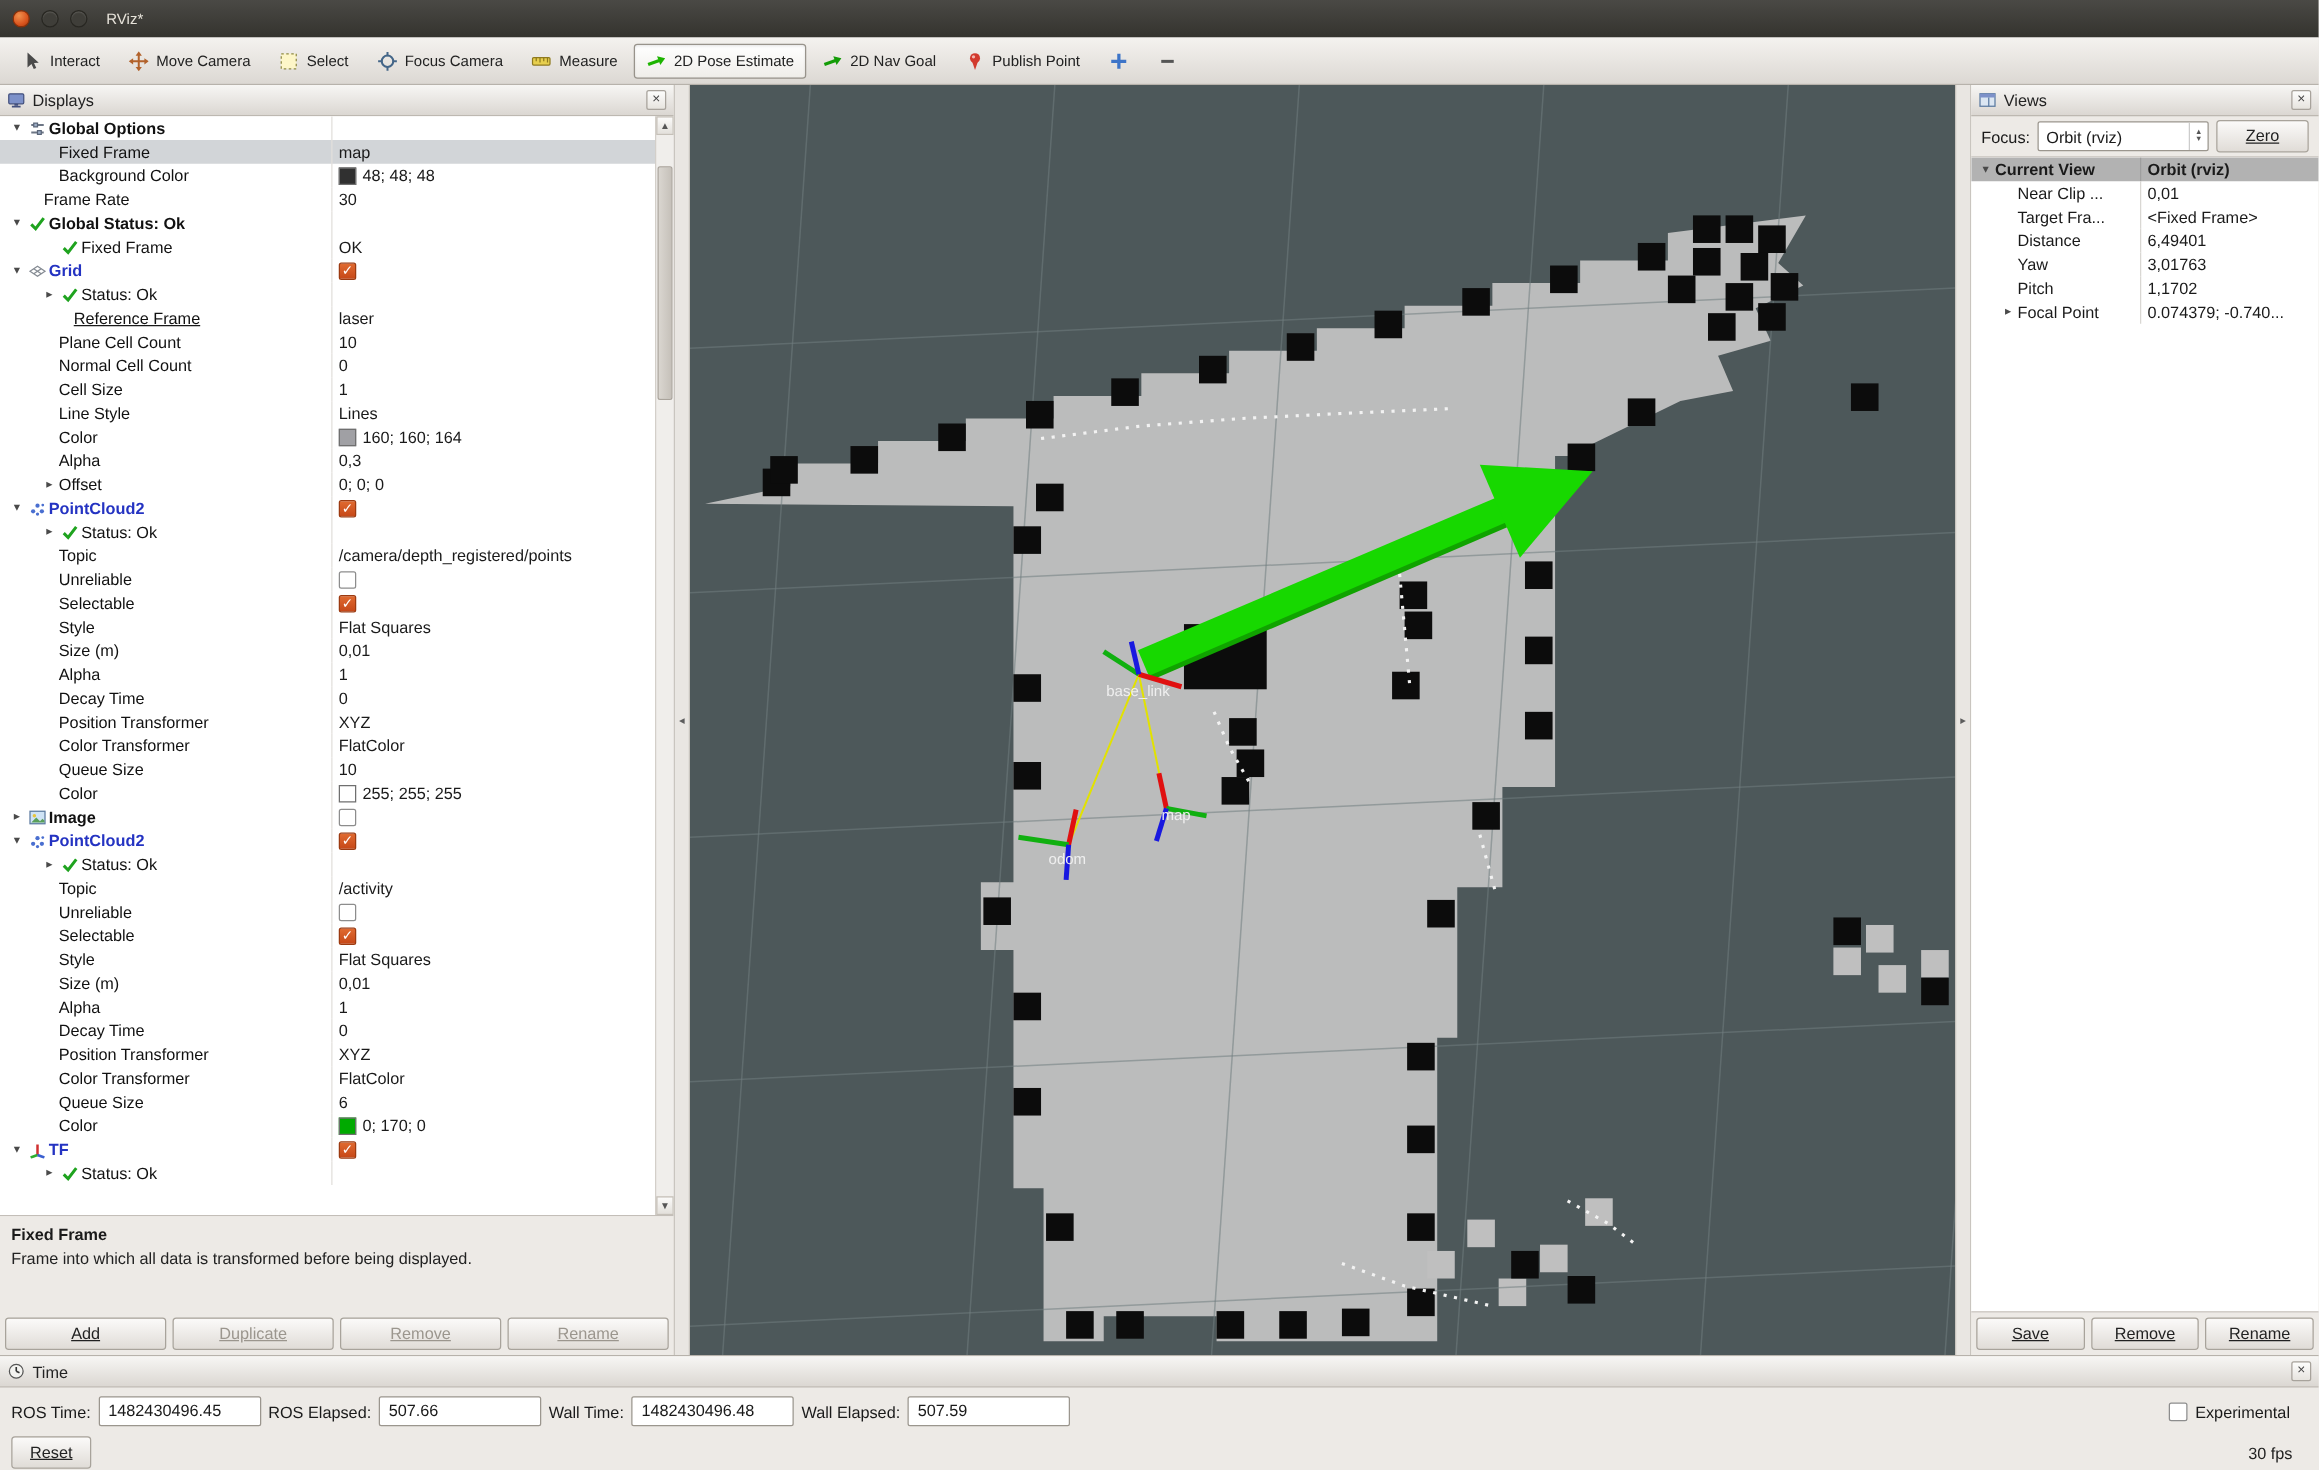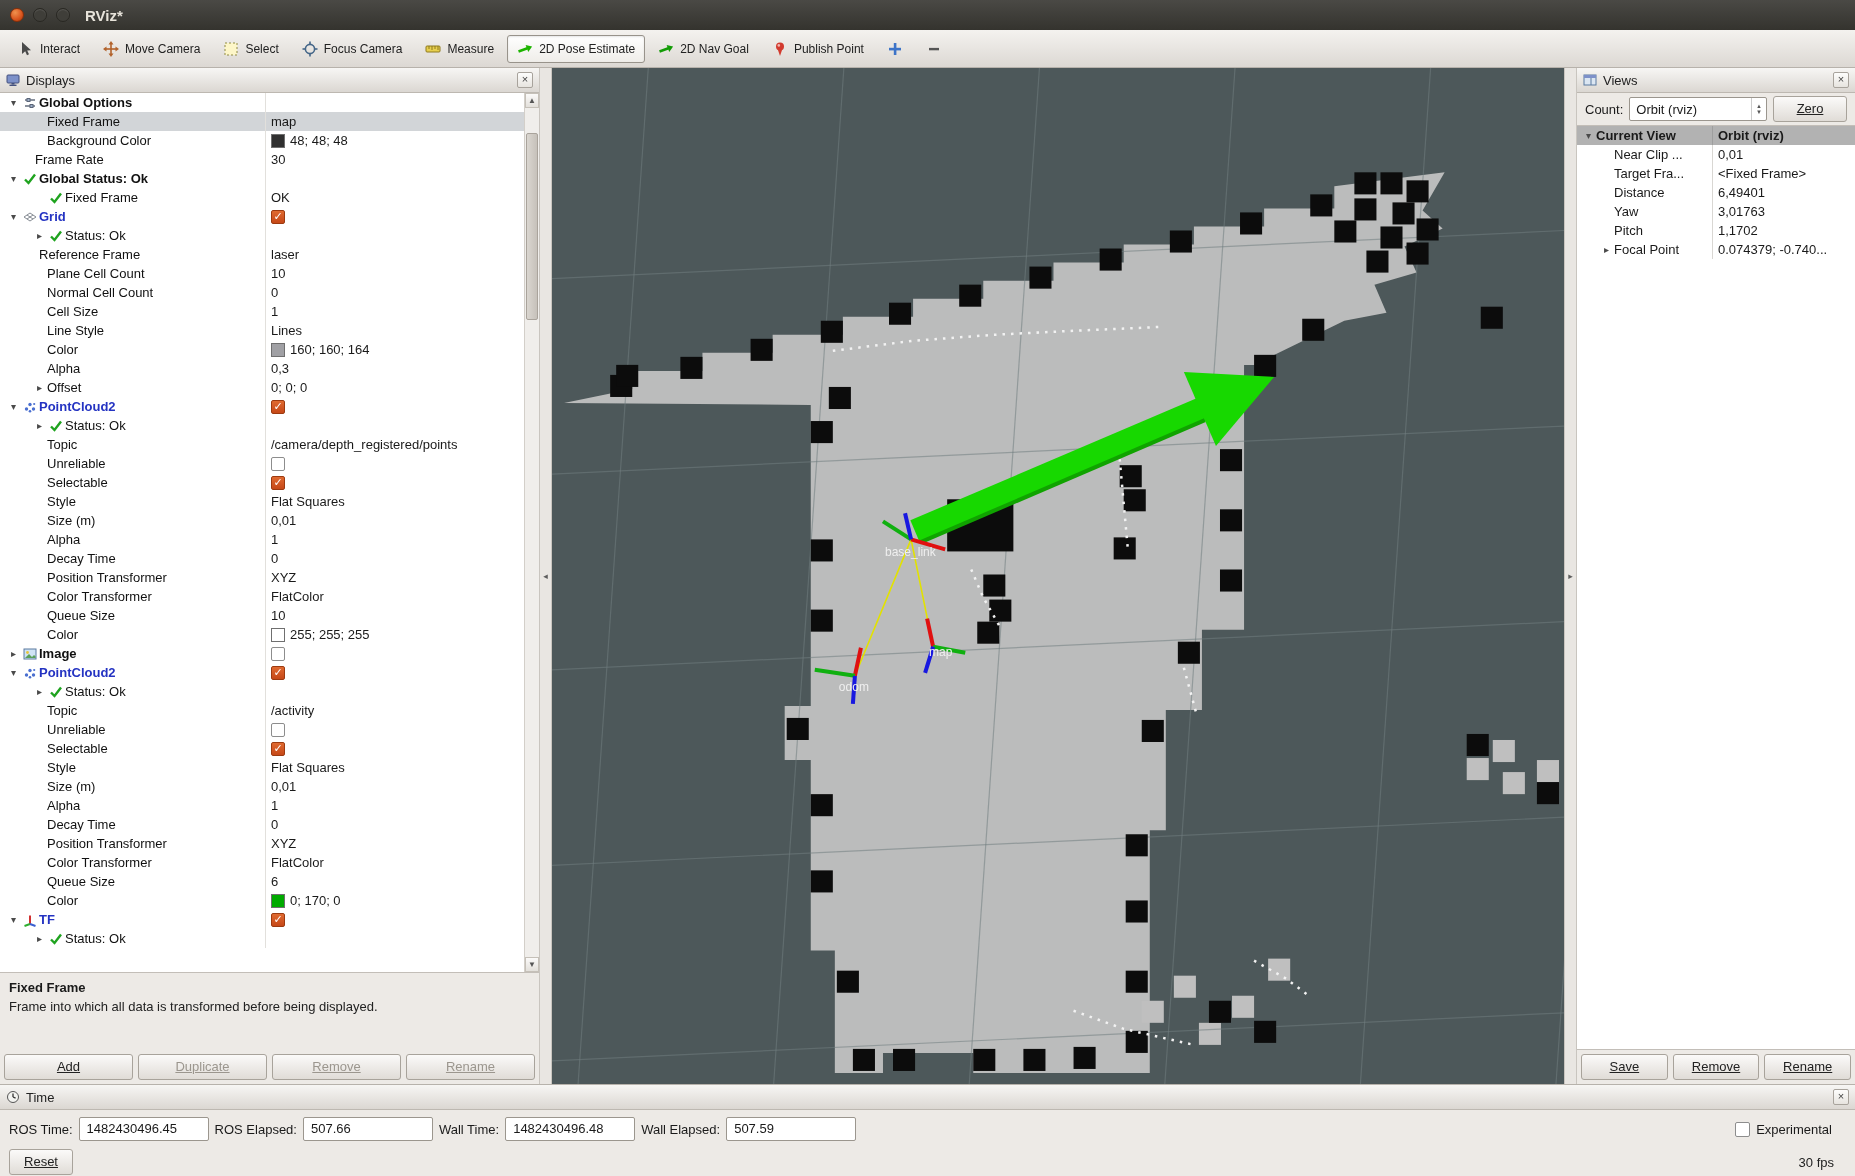--- a/index.html
+++ b/index.html
@@ -7,21 +7,21 @@
   body { font-family:"Liberation Sans","DejaVu Sans",sans-serif; font-size:13px; color:#1a1a1a;
          background:#edeae6; -webkit-user-select:none; user-select:none; }
   .window { width:1855px; height:1176px; display:flex; flex-direction:column; }
 
   
   .titlebar { height:30px; background:linear-gradient(#4a4945,#34332e); display:flex; align-items:center;
               padding:0 10px; gap:9px; flex:none; }
   .winbtn { width:14px; height:14px; border-radius:50%; flex:none; }
   .winbtn.close { background:radial-gradient(circle at 35% 30%, #f0914e, #d9541e 60%, #a33c0e); border:1px solid #8a2f08; }
   .winbtn.dim   { background:#3f3e39; border:1px solid #282722; box-shadow:inset 0 1px 1px rgba(255,255,255,.14); }
-  .wtitle { color:#e7e3da; font-weight:bold; font-size:15px; margin-left:6px; }
+  .wtitle { color:#e7e3da; font-weight:normal; font-size:12px; margin-left:6px; }
 
   
   .toolbar { height:38px; background:linear-gradient(#f4f2ef,#dcd8d3); border-bottom:1px solid #b7b2ab;
              display:flex; align-items:center; padding:0 8px; gap:3px; flex:none; }
   .tool { display:flex; align-items:center; gap:6px; padding:5px 9px; border-radius:3px;
           border:1px solid transparent; font-size:12px; color:#222; cursor:default; }
   .tool.active { background:linear-gradient(#ffffff,#efede9); border-color:#98938b; box-shadow:inset 0 1px 2px rgba(0,0,0,.10); }
   .ticon { width:16px; height:16px; display:inline-block; flex:none; }
   .ticon svg { width:16px; height:16px; display:block; }
 
@@ -334,21 +334,21 @@
                 <span class="ricon">
                   <svg viewBox="0 0 14 14">
                     <path d="M2 7.5 L5.5 11 L12 2.5" fill="none" stroke="#1fa31f" stroke-width="2.4"></path>
                   </svg>
                 </span>
                 <span class="tlabel">Status: Ok</span>
               </div>
               <div class="tvalue"></div>
             </div>
             <div class="trow">
-              <div class="tleft" style="padding-left: 24px;">
+              <div class="tleft" style="padding-left: 44px; text-decoration: underline;">
                 <span class="expander"></span>
                 <span class="tlabel">Reference Frame</span>
               </div>
               <div class="tvalue">
                 <span>laser</span>
               </div>
             </div>
             <div class="trow">
               <div class="tleft" style="padding-left: 32px;">
                 <span class="expander"></span>
@@ -867,21 +867,21 @@
             <svg viewBox="0 0 14 14">
               <rect x="1" y="2" width="12" height="10" fill="#dbe6f2" stroke="#5b7aa0"></rect>
               <rect x="1" y="2" width="12" height="3" fill="#7d91c9"></rect>
               <line x1="8" y1="5" x2="8" y2="12" stroke="#5b7aa0"></line>
             </svg>
           </span>
         <span class="ph-title">Views</span>
         <span class="ph-close">×</span>
       </div>
       <div class="type-row">
-        <span>Count:</span>
+        <span>Focus:</span>
         <div class="combo">
           <span>Orbit (rviz)</span>
           <span class="combo-arrows">
               <span>▲</span>
               <span>▼</span>
             </span>
         </div>
         <div class="btn fixed" style="width:74px">Zero</div>
       </div>
       <div class="views-table" id="views-table">

